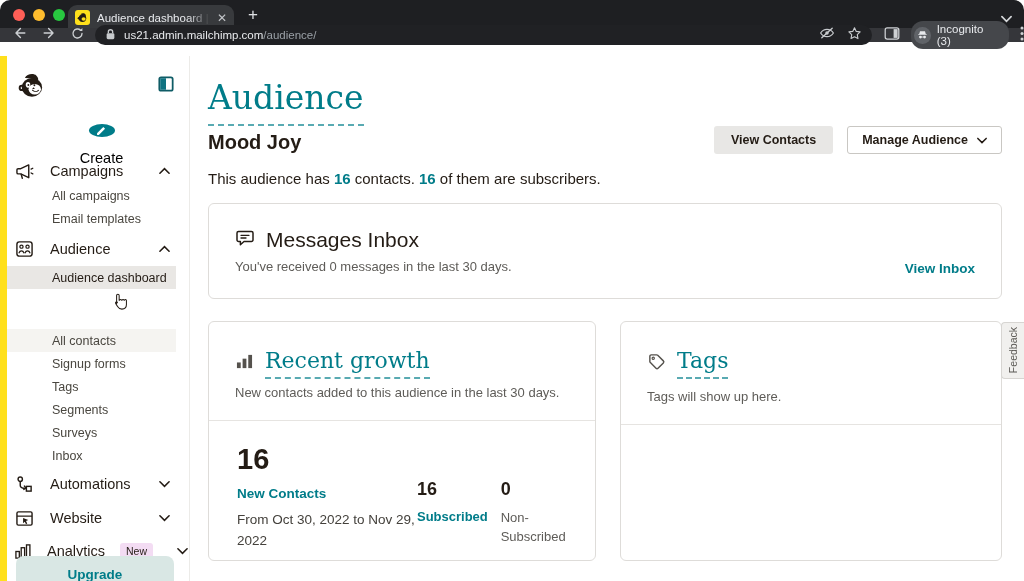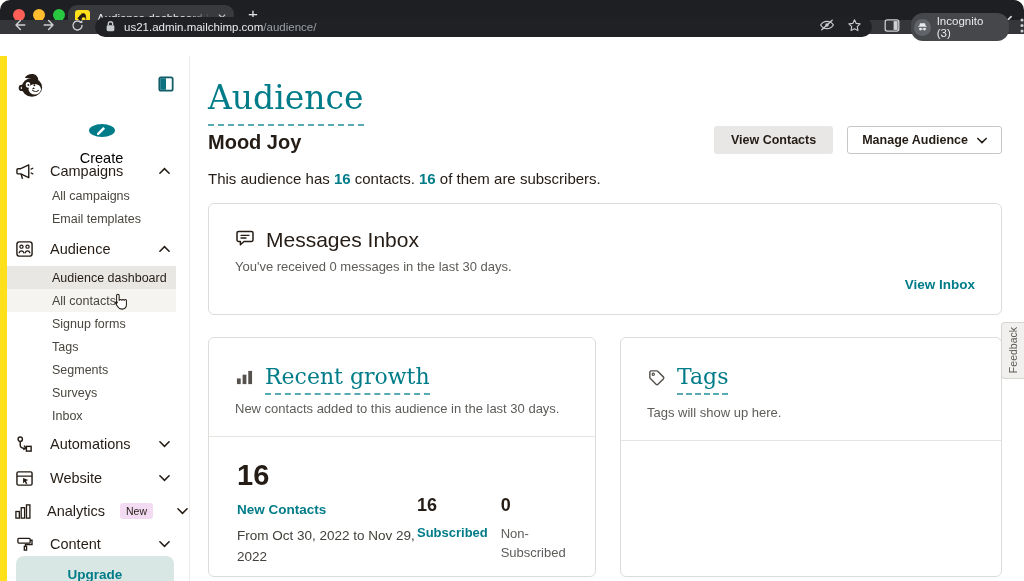--- a/index.html
+++ b/index.html
@@ -14,21 +14,21 @@
   .t-close{background:#ff5f57;} .t-min{background:#febc2e;} .t-zoom{background:#28c840;}
   .tab{position:absolute;left:68px;top:5px;width:166px;height:25px;background:#383a3d;
     border-radius:9px 9px 0 0;display:flex;align-items:center;padding:0 7px;gap:7px;}
   .favicon{width:15px;height:15px;border-radius:3px;background:var(--yellow,#ffe01b);
     display:flex;align-items:center;justify-content:center;flex:0 0 auto;}
   .tab-title{color:#e8eaed;font-size:11.5px;white-space:nowrap;overflow:hidden;flex:1 1 auto;
     -webkit-mask-image:linear-gradient(90deg,#000 80%,transparent);mask-image:linear-gradient(90deg,#000 80%,transparent);}
   .tab-close{color:#c3c6c9;font-size:12px;line-height:1;flex:0 0 auto;cursor:default;}
   .newtab{position:absolute;left:248px;top:7px;color:#dfe1e4;font-size:17px;line-height:16px;}
   .strip-chev{position:absolute;right:12px;top:9px;color:#d6d8da;}
-  .toolbar{position:absolute;left:0;top:20px;width:100%;height:14px;background:#35363a;
+  .toolbar{position:absolute;left:0;top:28px;width:100%;height:14px;background:#35363a;
     display:flex;align-items:center;}
   .navbtns{display:flex;align-items:center;gap:13px;margin-left:12px;color:#cdd0d3;}
   .omnibox{margin-left:10px;width:788px;height:20px;background:#202124;border-radius:11px;
     display:flex;align-items:center;padding:0 10px;gap:8px;}
   .omni-url{font-size:11.5px;color:#e8eaed;white-space:nowrap;flex:1 1 auto;}
   .omni-url .path{color:#9aa0a6;}
   .omni-icons{display:flex;gap:12px;color:#c7cacd;align-items:center;}
   .bar-right{display:flex;align-items:center;gap:11px;margin-left:12px;color:#cdd0d3;}
   .incog-chip{display:flex;align-items:center;gap:6px;background:#45474b;border-radius:12px;
     padding:2px 10px 2px 3px;color:#e8eaed;font-size:11.5px;}
@@ -44,40 +44,40 @@
   .create-row{display:flex;align-items:center;gap:13px;margin:18px 0 0 14px;height:26px;flex-direction:column;}
   .create-ic{width:26px;height:26px;border-radius:50%;background:var(--teal,#007c89);
     display:flex;align-items:center;justify-content:center;}
   .nav-row{display:flex;align-items:center;height:26px;margin:8px 13px 0 7px;padding-left:7px;gap:15px;color:#241c15;}
   .nav-ic{width:21px;display:flex;justify-content:center;color:#241c15;}
   .nav-label{font-size:14.5px;flex:1 1 auto;}
   .nav-chev{color:#241c15;margin-right:6px;display:flex;}
   .sub-row{display:flex;align-items:center;height:23px;margin:0 13px 0 7px;padding-left:45px;
     font-size:12.5px;color:#49463f;}
   .sub-row.active{background:#e9e7e4;color:#241c15;}
-  .sub-row.hover{background:#f5f4f1;}
+  .sub-row.hover{background:#f5f4f1;margin-top:40px;}
   .badge-new{background:#f3dcf3;color:#241c15;font-size:10.5px;padding:2px 6px;border-radius:3px;margin-right:9px;}
   .upgrade{position:absolute;left:16px;width:158px;top:500px;height:36px;border-radius:8px;
     background:#d9e7e4;color:var(--teal,#007c89);font-weight:bold;font-size:13.5px;
     display:flex;align-items:center;justify-content:center;}
 
   
   .main{position:absolute;left:190px;top:56px;right:0;bottom:0;background:#fff;overflow:hidden;}
   .content{padding:22px 22px 0 18px;}
   .page-title{display:inline-block;font-family:"DejaVu Serif",serif;font-size:33px;
     color:var(--teal,#007c89);padding-bottom:7px;border-bottom:2px dashed rgba(0,124,137,.65);}
   .head-row{display:flex;align-items:flex-end;}
   .aud-name{font-size:20px;font-weight:600;color:#241c15;flex:1 1 auto;}
   .btn{font-size:12.5px;font-weight:bold;color:#241c15;height:28px;display:flex;align-items:center;}
   .btn-gray{background:#e8e7e5;border:none;padding:0 17px;border-radius:3px;}
   .btn-outline{background:#fff;border:1px solid #c9c7c3;padding:0 14px;border-radius:3px;gap:9px;margin-left:14px;}
   .summary{margin-top:16px;font-size:15px;color:#241c15;}
   .teal-num{color:var(--teal,#007c89);font-weight:600;}
 
-  .inbox-card{margin-top:16px;height:112px;border:1px solid #dedcd9;border-radius:6px;
+  .inbox-card{margin-top:16px;height:96px;border:1px solid #dedcd9;border-radius:6px;
     display:flex;justify-content:space-between;padding:24px 26px 22px 26px;}
   .card-head{display:flex;align-items:center;gap:11px;color:#241c15;}
   .card-title-sans{font-size:21px;color:#241c15;}
   .card-sub{font-size:13px;color:#5e5c58;margin-top:7px;}
   .view-inbox{align-self:flex-end;font-size:13.5px;font-weight:bold;color:var(--teal,#007c89);}
 
   .cards-row{display:flex;gap:24px;margin-top:22px;}
   .grid-card{border:1px solid #dedcd9;border-radius:6px;height:240px;background:#fff;}
   .growth-card{width:388px;flex:0 0 auto;}
   .tags-card{flex:1 1 auto;}

